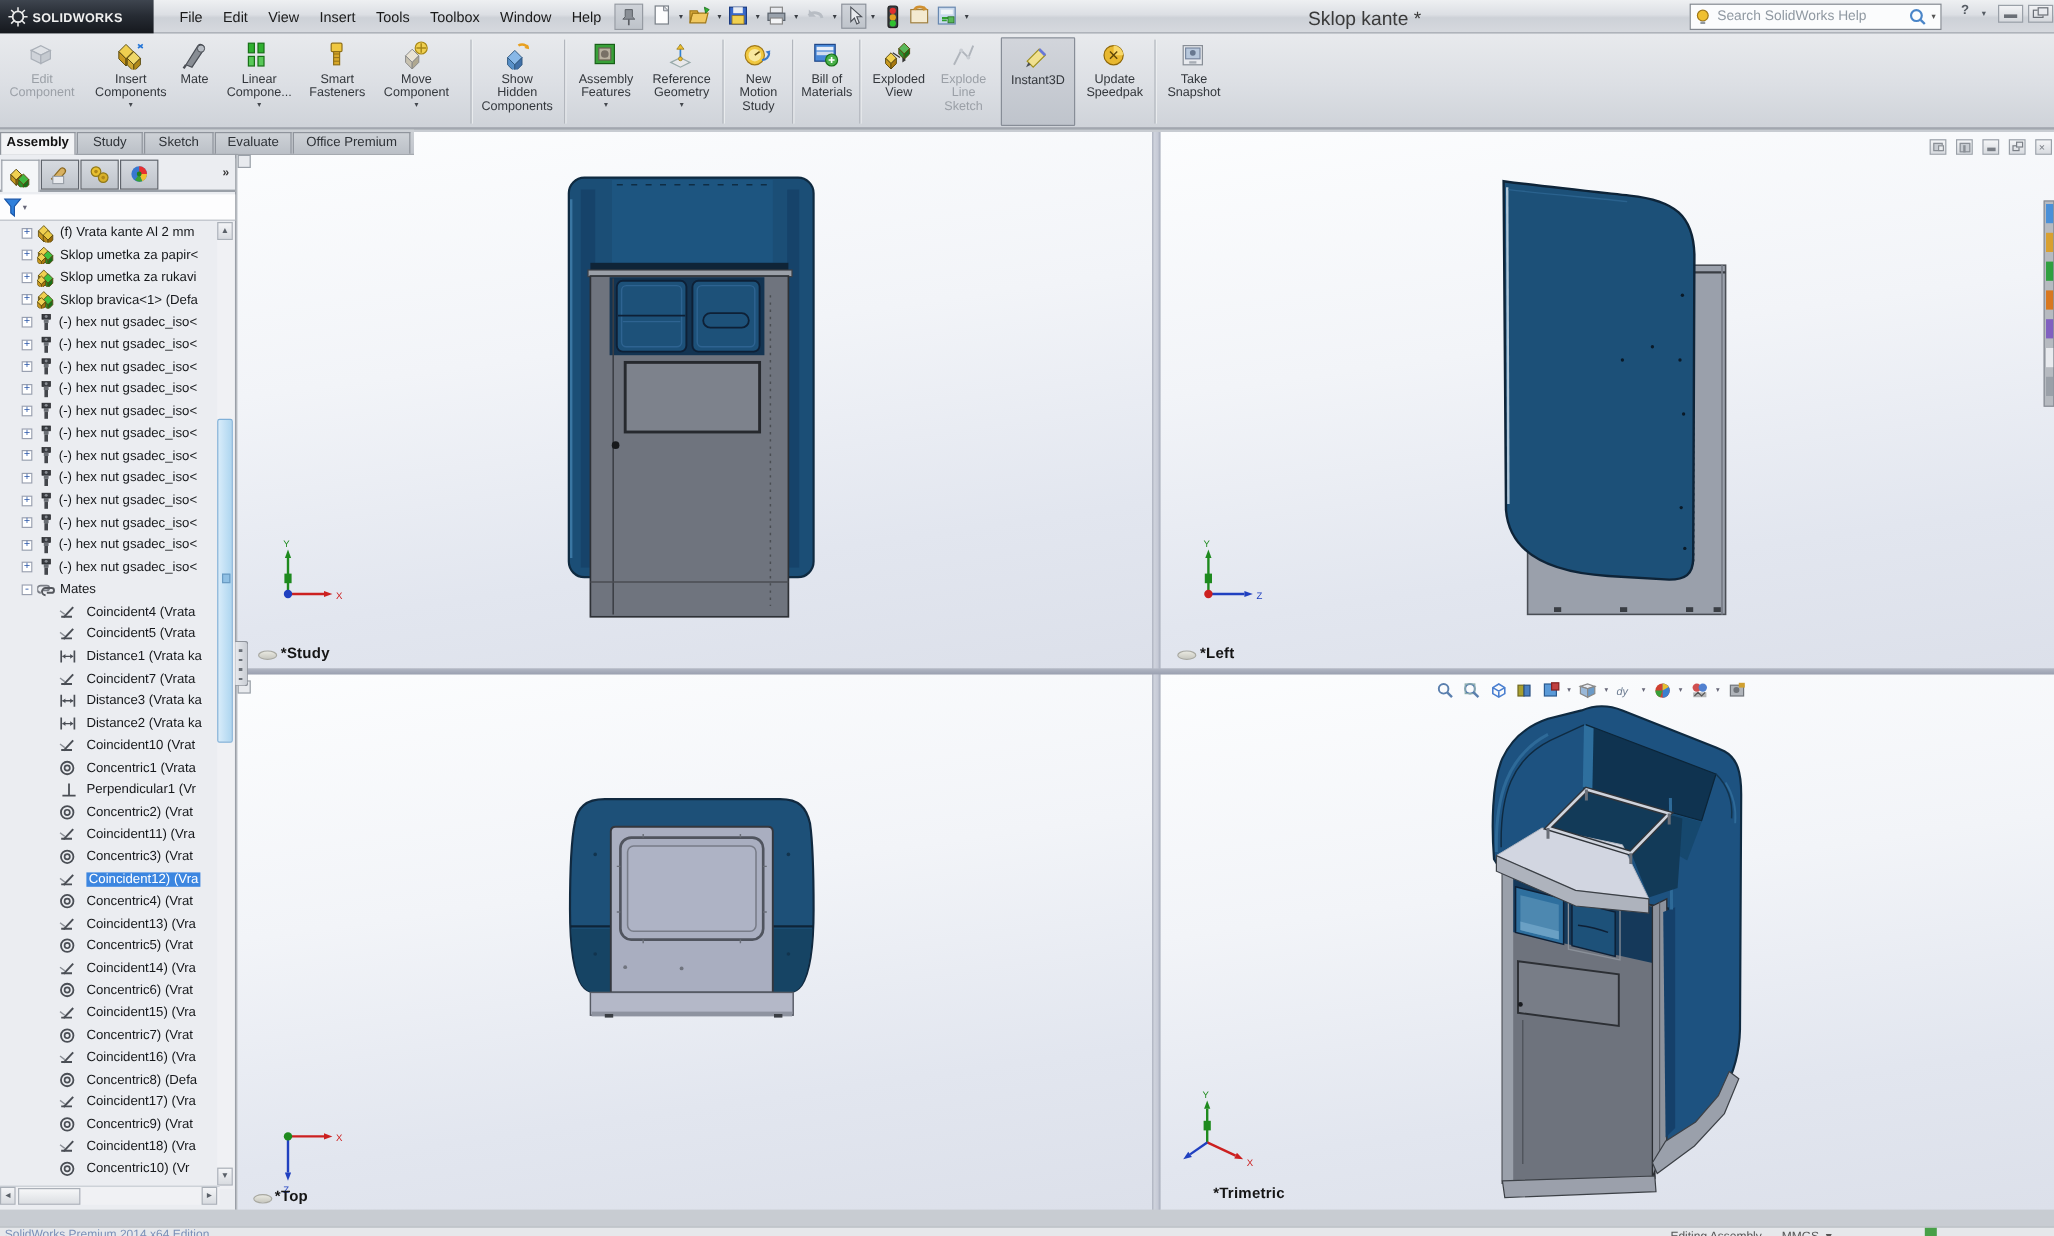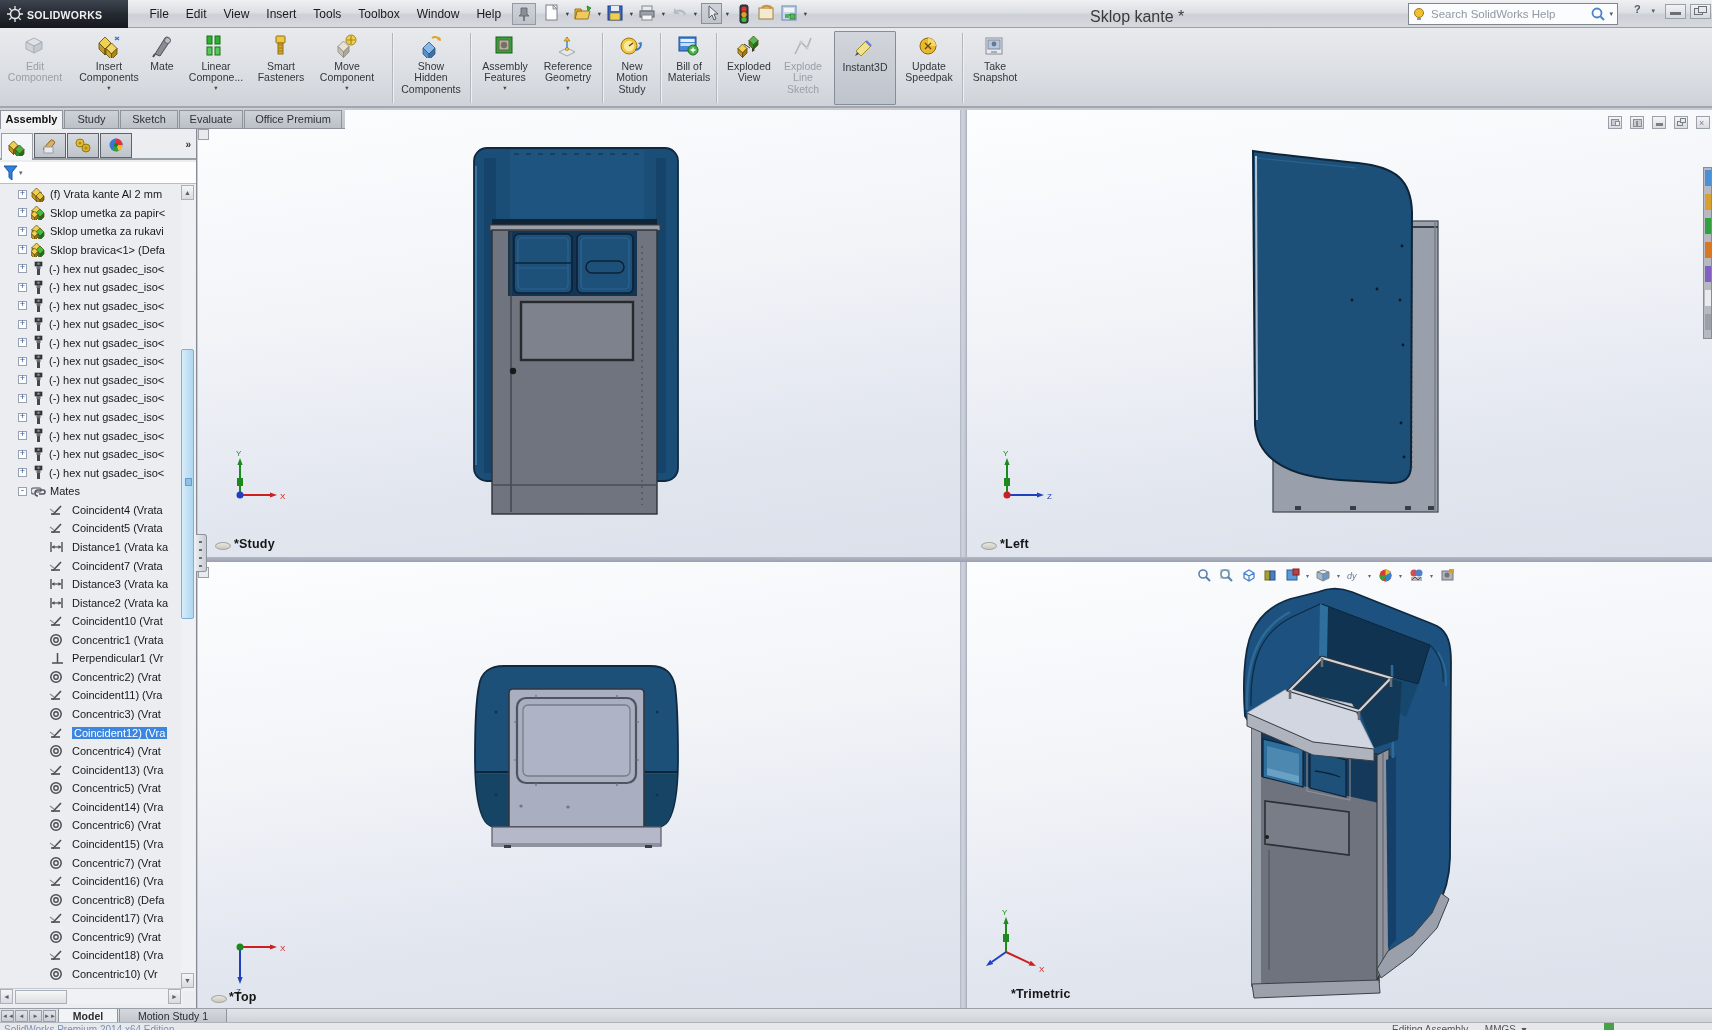--- a/index.html
+++ b/index.html
@@ -1202,25 +1202,17 @@
         <div style="position:absolute;left:1px;top:26px;width:6px;height:16px;background:#d8a030;"></div>
         <div style="position:absolute;left:1px;top:50px;width:6px;height:16px;background:#30a040;"></div>
         <div style="position:absolute;left:1px;top:74px;width:6px;height:16px;background:#d87820;"></div>
         <div style="position:absolute;left:1px;top:98px;width:6px;height:16px;background:#8060c0;"></div>
         <div style="position:absolute;left:1px;top:122px;width:6px;height:16px;background:#e8eaee;"></div>
         <div style="position:absolute;left:1px;top:146px;width:6px;height:16px;background:#9aa0a8;"></div>
       </div>
       <div style="position:absolute;left:0px;top:19px;width:11px;height:11px;background:#e8eaee;border:1px solid #9aa0a8;"></div>
       <div style="position:absolute;left:0px;top:457px;width:11px;height:11px;background:#e8eaee;border:1px solid #9aa0a8;"></div>
     </div>
-    <div id="bottombar">
-      <div class="bnav" style="left:1px;">◄◄</div>
-      <div class="bnav" style="left:15px;">◄</div>
-      <div class="bnav" style="left:29px;">►</div>
-      <div class="bnav" style="left:43px;">►►</div>
-      <div class="btab act" style="left:58px;width:60px;">Model</div>
-      <div class="btab" style="left:119px;width:108px;">Motion Study 1</div>
-    </div>
     <div id="statusbar">
       <div style="position:absolute;left:4px;top:1px;font-size:10px;color:#7a90b8;">SolidWorks Premium 2014 x64 Edition</div>
       <div style="position:absolute;left:1392px;top:1px;font-size:10px;color:#555;">Editing Assembly &nbsp;&nbsp;&nbsp;&nbsp; MMGS &nbsp;▾</div>
       <div style="position:absolute;left:1604px;top:0px;width:10px;height:8px;background:#48a048;"></div>
     </div>
   </div>
 </body></html>

